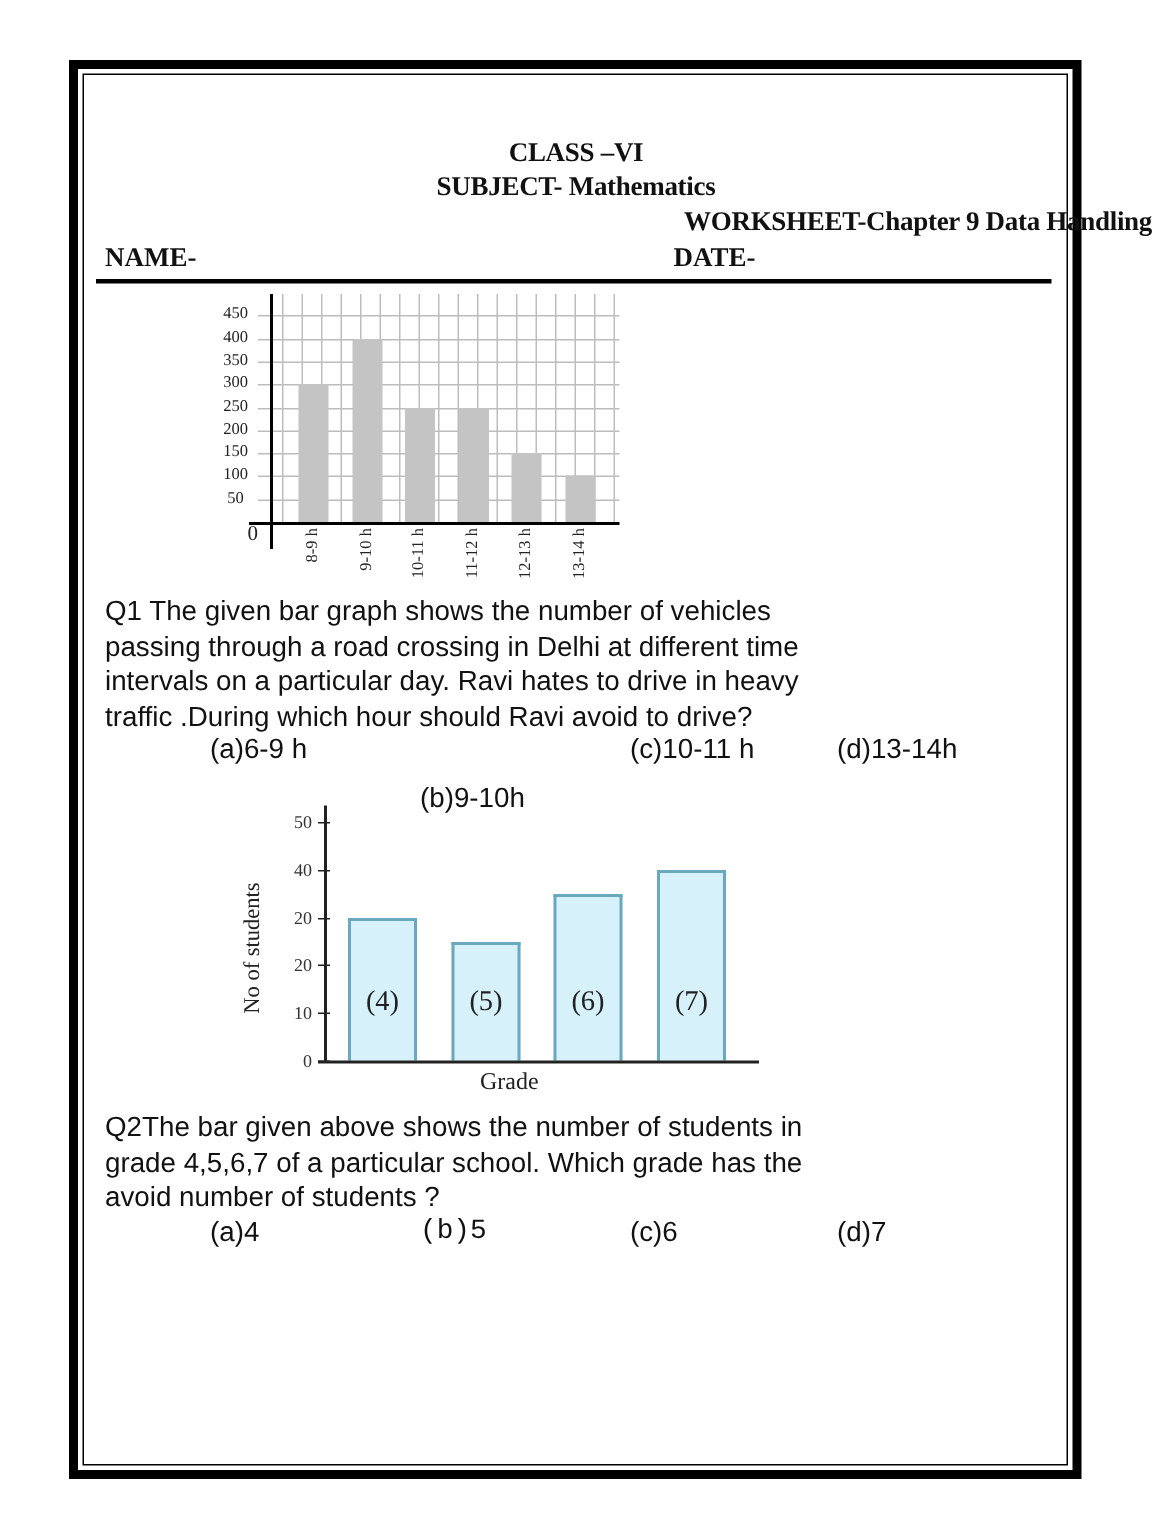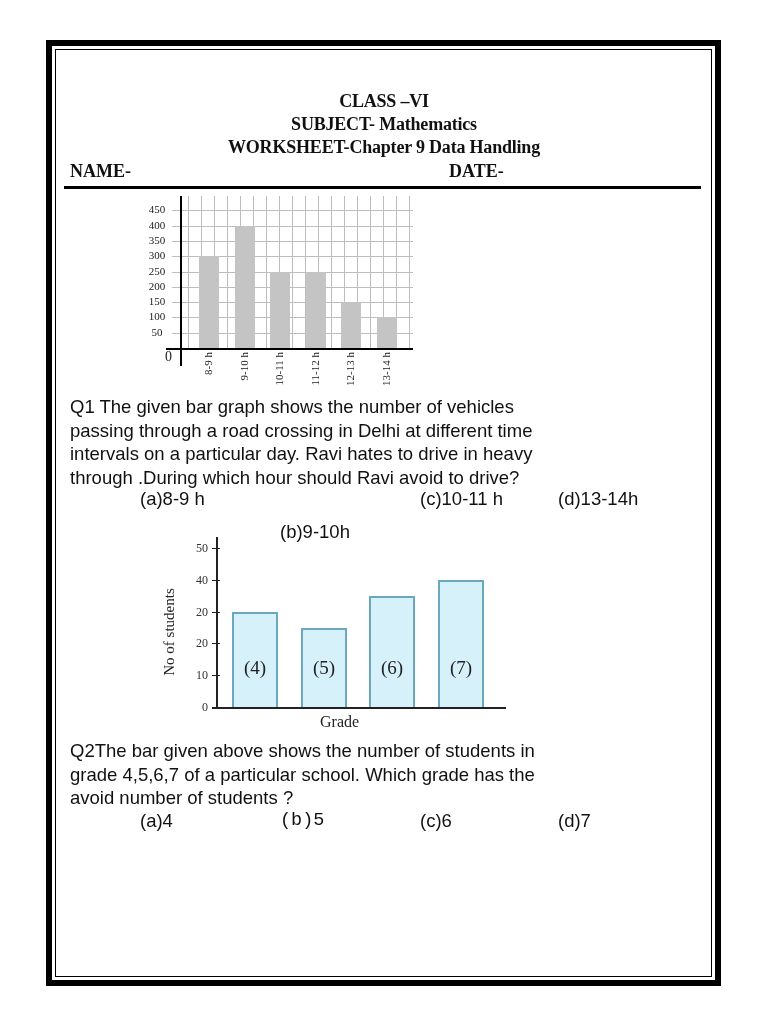--- a/index.html
+++ b/index.html
@@ -34,21 +34,21 @@
     .c2-xlabel { position:absolute; left:320px; top:713px; font-family:"Liberation Serif", serif; font-size:16px; color:#222; }
   </style>
 </head>
 <body>
 
 <div class="outer-border"></div>
 <div class="inner-border"></div>
 
 <div class="title-line serif-b" style="top:91px;">CLASS –VI</div>
 <div class="title-line serif-b" style="top:114px;">SUBJECT- Mathematics</div>
-<div class="title-line serif-b" style="top:137px;">WORKSHEET-Chapter 9 Data Handling</div>
+<div class="title-line serif-b" style="top:137px;text-align:right;">WORKSHEET-Chapter 9 Data Handling</div>
 <div class="name-label serif-b">NAME-</div>
 <div class="date-label serif-b">DATE-</div>
 <div class="header-rule"></div>
 
 <div>
   <div id="c1">
       <div class="c1-grid-h" style="top: 333px;"></div>
       <div class="c1-grid-h" style="top: 317px;"></div>
       <div class="c1-grid-h" style="top: 302px;"></div>
       <div class="c1-grid-h" style="top: 287px;"></div>
@@ -99,23 +99,23 @@
     </div>
   <div class="c1-yaxis"></div>
   <div class="c1-xaxis"></div>
   <div class="c1-zero">0</div>
 </div>
 
 <div class="qtext" style="top:395px;">
   <div>Q1 The given bar graph shows the number of vehicles</div>
   <div>passing through a road crossing in Delhi at different time</div>
   <div>intervals on a particular day. Ravi hates to drive in heavy</div>
-  <div>through .During which hour should Ravi avoid  to drive?</div>
+  <div>traffic .During which hour should Ravi avoid  to drive?</div>
 </div>
-<div class="opt" style="left:140px; top:488px;">(a)8-9 h</div>
+<div class="opt" style="left:140px; top:488px;">(a)6-9 h</div>
 <div class="opt" style="left:280px; top:488px;margin-top:33px;">(b)9-10h</div>
 <div class="opt" style="left:420px; top:488px;">(c)10-11 h</div>
 <div class="opt" style="left:558px; top:488px;">(d)13-14h</div>
 
 <div>
   <div id="c2">
       <div class="c2-tickmark" style="top: 548px;"></div>
       <div class="c2-ytick" style="top: 542px;">50</div>
       <div class="c2-tickmark" style="top: 580px;"></div>
       <div class="c2-ytick" style="top: 573.8px;">40</div>

